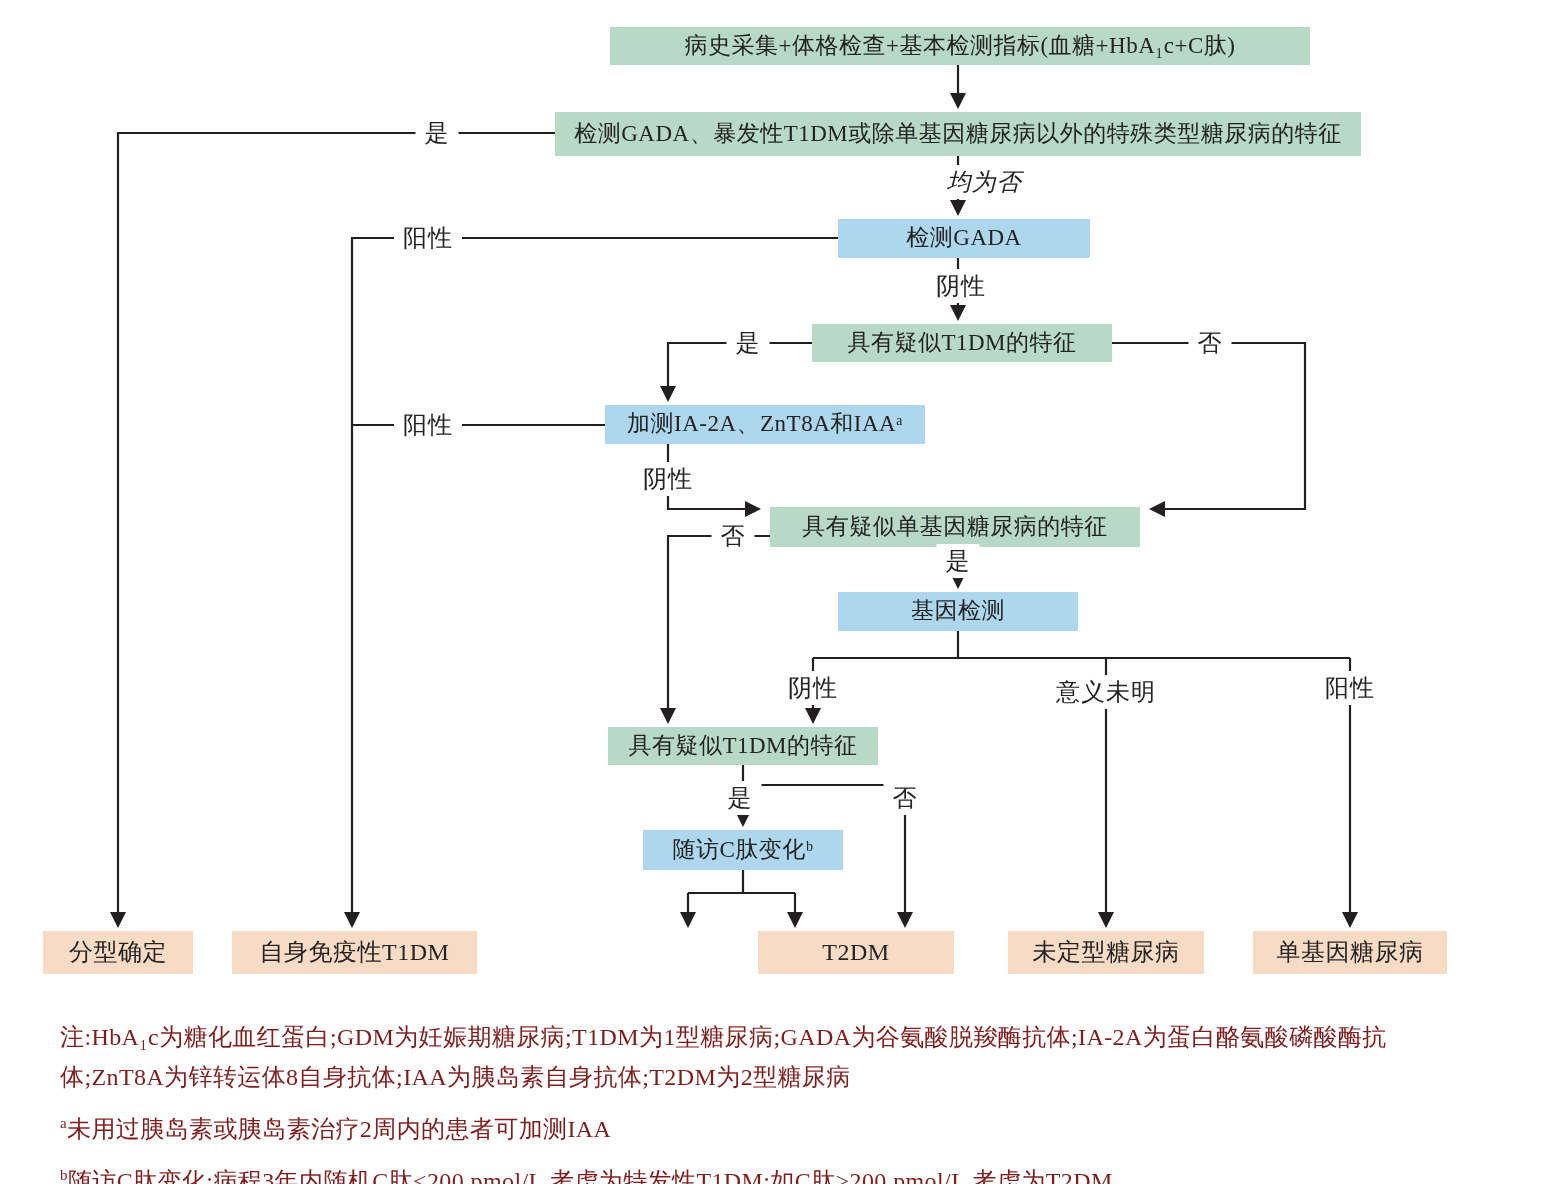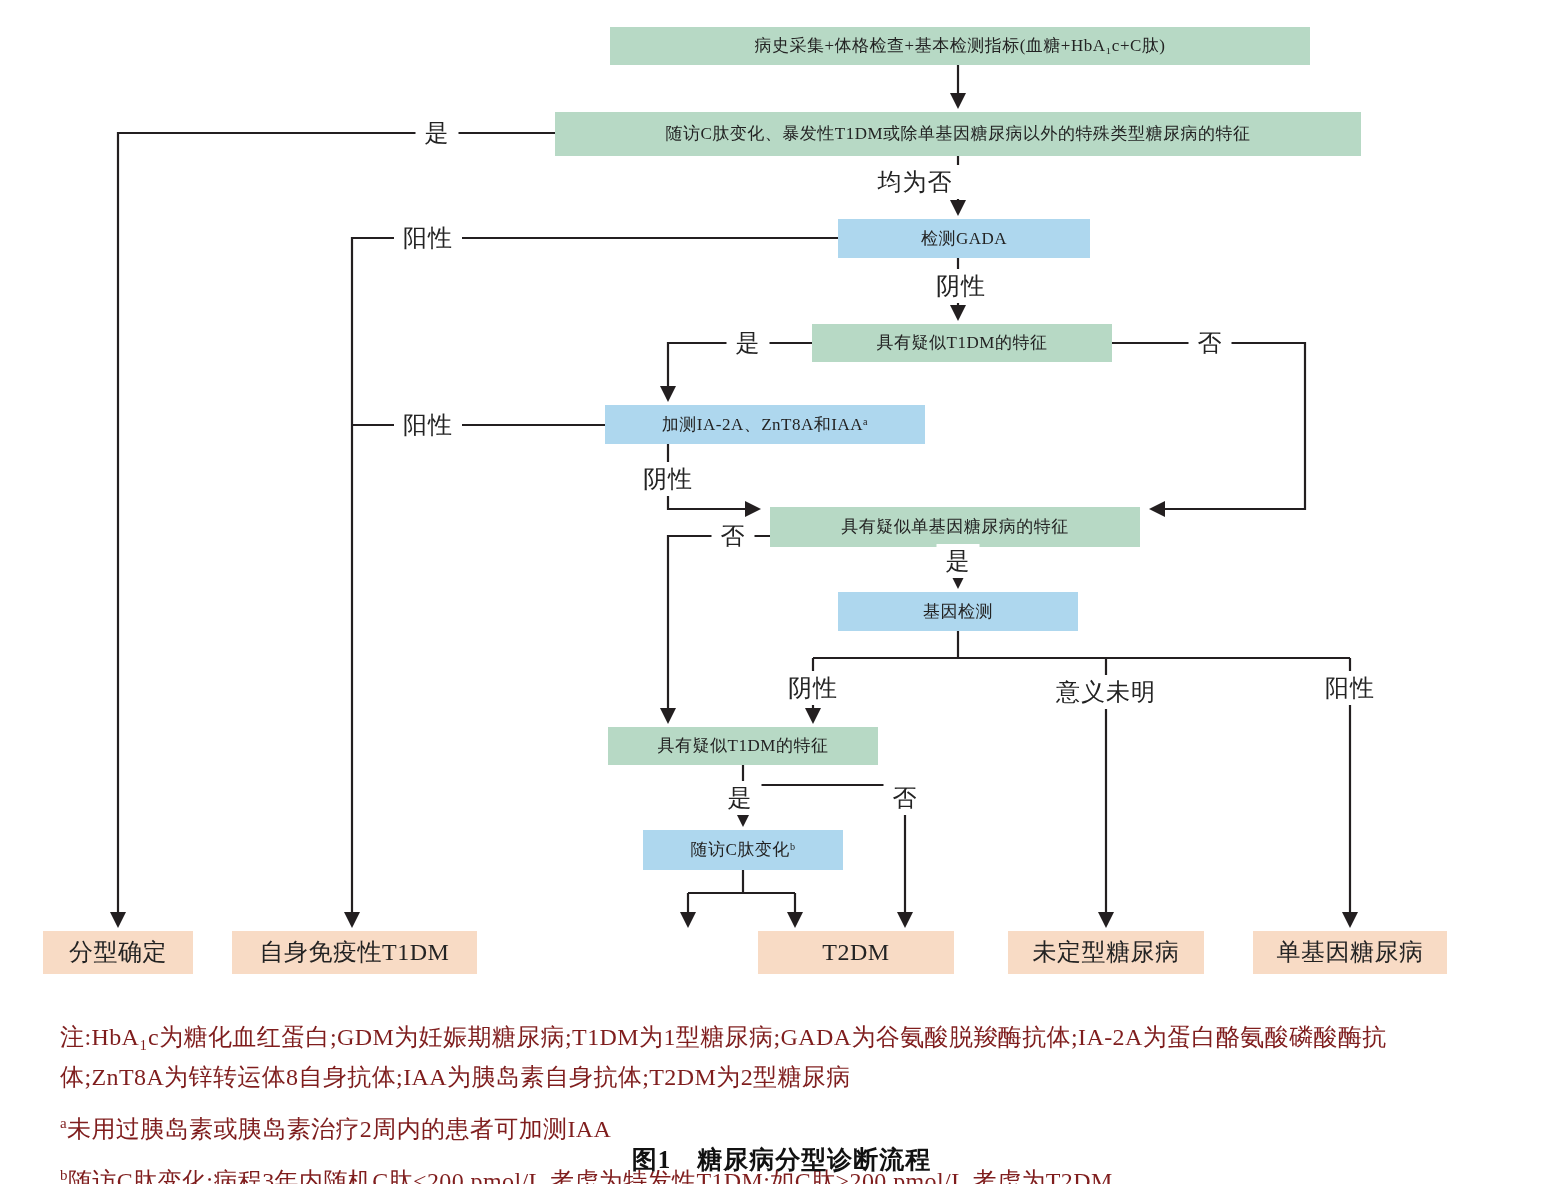--- a/index.html
+++ b/index.html
@@ -2,21 +2,21 @@
 <html><head>
 <meta charset="utf-8">
 <style>
   html,body{margin:0;padding:0;background:#ffffff;}
   body{font-family:"Liberation Serif","DejaVu Serif",serif;color:#1f1f1f;}
   #figure{position:relative;width:1563px;height:1184px;background:#ffffff;overflow:hidden;}
   svg.connectors{position:absolute;left:0;top:0;z-index:1;}
   svg.connectors path{stroke:#231f20;stroke-width:2.2;fill:none;}
   svg.connectors .arrowhead{fill:#231f20;stroke:none;}
   .node{position:absolute;z-index:2;display:flex;align-items:center;justify-content:center;
-        text-align:center;font-size:17px;line-height:1.15;color:#232323;letter-spacing:.5px;}
+        text-align:center;font-size:23px;line-height:1.15;color:#232323;letter-spacing:.5px;}
   .node.green{background:#b7d9c5;}
   .node.blue{background:#aed7ee;}
   .node.peach{background:#f8dbc5;font-size:24px;}
   .elabel{position:absolute;z-index:3;transform:translate(-50%,-50%);background:#ffffff;
           padding:1px 9px;font-size:24px;white-space:nowrap;color:#232323;letter-spacing:1px;}
   .notes{position:absolute;left:60px;top:1017px;width:1395px;z-index:2;font-size:24px;
          line-height:40px;color:#7f1d1d;letter-spacing:.4px;}
   .notes p{margin:0;}
   .notes .fnline{margin-top:12px;}
   .fnmark{font-size:15px;vertical-align:super;line-height:0;}
@@ -57,54 +57,51 @@
     <path d="M743 785 H905"></path>
     <path d="M743 785 V824" marker-end="url(#arw)"></path>
     <path d="M905 785 V925" marker-end="url(#arw)"></path>
     <path d="M743 870 V893"></path>
     <path d="M688 893 H795"></path>
     <path d="M688 893 V925" marker-end="url(#arw)"></path>
     <path d="M795 893 V925" marker-end="url(#arw)"></path>
   </svg>
 
   <div class="node green" style="left:610px;top:27px;width:700px;height:38px;">病史采集+体格检查+基本检测指标(血糖+HbA₁c+C肽)</div>
-  <div class="node green" style="left:555px;top:112px;width:806px;height:44px;">随访C肽变化、暴发性T1DM或除单基因糖尿病以外的特殊类型糖尿病的特征</div>
+  <div class="node green" style="left:555px;top:112px;width:806px;height:44px;">检测GADA、暴发性T1DM或除单基因糖尿病以外的特殊类型糖尿病的特征</div>
   <div class="node blue" style="left:838px;top:219px;width:252px;height:39px;">检测GADA</div>
   <div class="node green" style="left:812px;top:324px;width:300px;height:38px;">具有疑似T1DM的特征</div>
   <div class="node blue" style="left:605px;top:405px;width:320px;height:39px;">加测IA-2A、ZnT8A和IAAᵃ</div>
   <div class="node green" style="left:770px;top:507px;width:370px;height:40px;">具有疑似单基因糖尿病的特征</div>
   <div class="node blue" style="left:838px;top:592px;width:240px;height:39px;">基因检测</div>
   <div class="node green" style="left:608px;top:727px;width:270px;height:38px;">具有疑似T1DM的特征</div>
   <div class="node blue" style="left:643px;top:830px;width:200px;height:40px;">随访C肽变化ᵇ</div>
 
   <div class="node peach" style="left:43px;top:931px;width:150px;height:43px;text-align:right;">分型确定</div>
   <div class="node peach" style="left:232px;top:931px;width:245px;height:43px;">自身免疫性T1DM</div>
   <div class="node peach" style="left:758px;top:931px;width:196px;height:43px;">T2DM</div>
   <div class="node peach" style="left:1008px;top:931px;width:196px;height:43px;font-family:Liberation Serif, serif;">未定型糖尿病</div>
   <div class="node peach" style="left:1253px;top:931px;width:194px;height:43px;">单基因糖尿病</div>
 
   <div class="elabel" style="left:437px;top:133px;">是</div>
-  <div class="elabel" style="left:915px;top:182px;">均为否</div>
+  <div class="elabel" style="left:984px;top:182px;font-style:italic;">均为否</div>
   <div class="elabel" style="left:428px;top:238px;">阳性</div>
   <div class="elabel" style="left:961px;top:286px;">阴性</div>
   <div class="elabel" style="left:748px;top:343px;">是</div>
   <div class="elabel" style="left:1210px;top:343px;">否</div>
   <div class="elabel" style="left:428px;top:425px;">阳性</div>
   <div class="elabel" style="left:668px;top:479px;">阴性</div>
   <div class="elabel" style="left:733px;top:536px;">否</div>
   <div class="elabel" style="left:958px;top:561px;">是</div>
   <div class="elabel" style="left:813px;top:688px;">阴性</div>
   <div class="elabel" style="left:1106px;top:692px;">意义未明</div>
   <div class="elabel" style="left:1350px;top:688px;">阳性</div>
   <div class="elabel" style="left:740px;top:798px;">是</div>
   <div class="elabel" style="left:905px;top:798px;">否</div>
 
   <div class="notes">
     <p>注:HbA₁c为糖化血红蛋白;GDM为妊娠期糖尿病;T1DM为1型糖尿病;GADA为谷氨酸脱羧酶抗体;IA-2A为蛋白酪氨酸磷酸酶抗体;ZnT8A为锌转运体8自身抗体;IAA为胰岛素自身抗体;T2DM为2型糖尿病</p>
     <p class="fnline"><span class="fnmark">a</span><span>未用过胰岛素或胰岛素治疗2周内的患者可加测IAA</span></p>
     <p class="fnline"><span class="fnmark">b</span><span>随访C肽变化:病程3年内随机C肽&lt;200 pmol/L,考虑为特发性T1DM;如C肽&gt;200 pmol/L,考虑为T2DM</span></p>
   </div>
 
-  <div class="caption">
-    <span class="cap-num">图1</span><span class="cap-title">糖尿病分型诊断流程</span>
-  </div>
 
 </div>
 
 </body></html>

